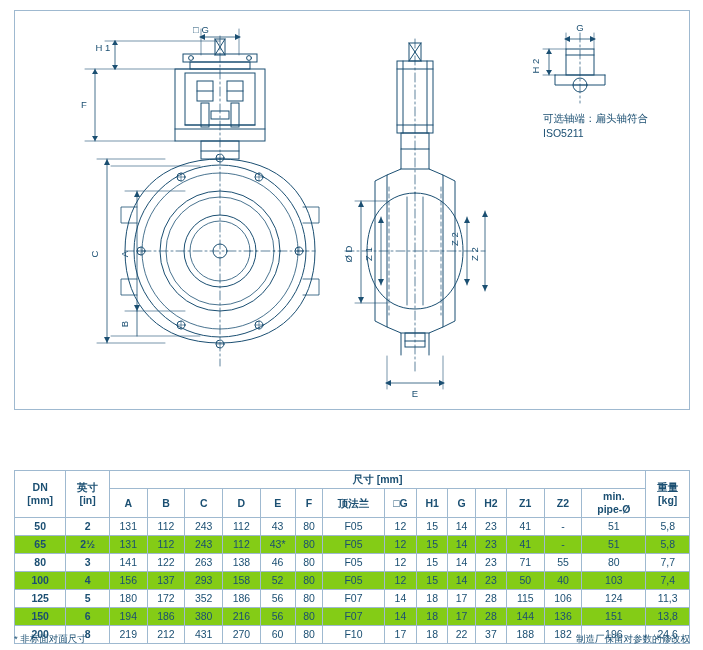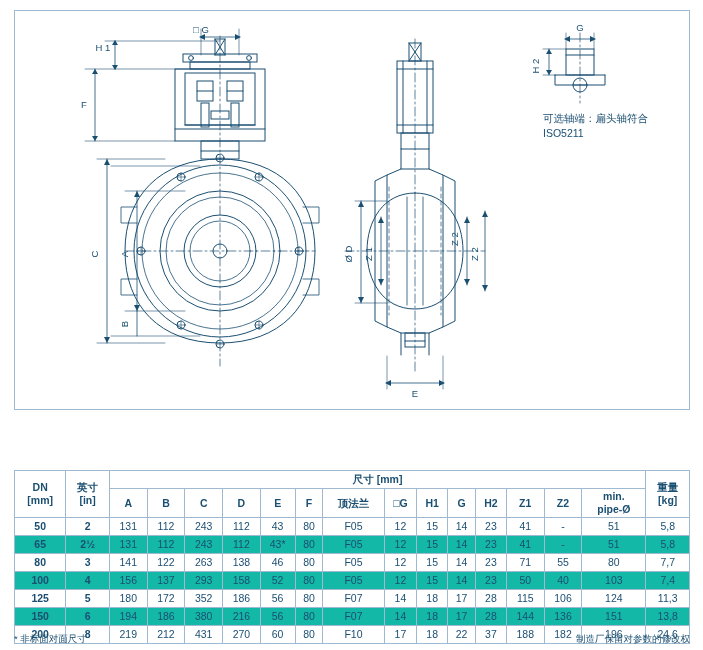--- a/index.html
+++ b/index.html
@@ -48,21 +48,21 @@
   }
   table.spec th, table.spec td{
     border:1px solid #9fb9d0;
     text-align:center;
     padding:1px 2px;
     height:15px;
     line-height:13px;
     white-space:nowrap;
   }
   table.spec th{font-weight:bold;}
-  tr.alt td{background:#14b8a6;}
+  tr.alt td{background:#84cc16;}
   td.b, th.b{font-weight:bold;}
   .foot{
     position:absolute;
     left:14px;top:633px;width:676px;
     font-size:9.5px;
     color:#1b4f72;
   }
   .foot .right{float:right;text-align:center;}
 </style>
 </head>

